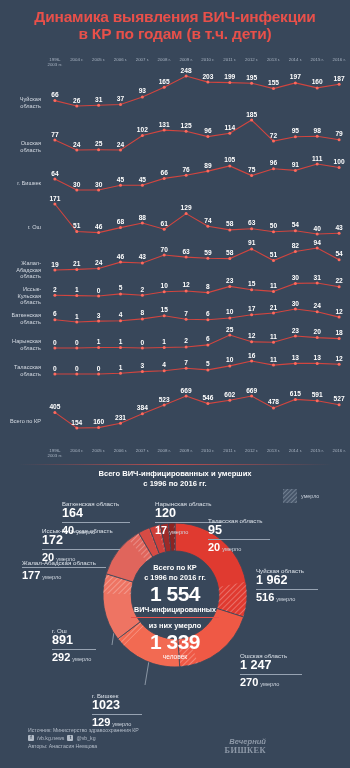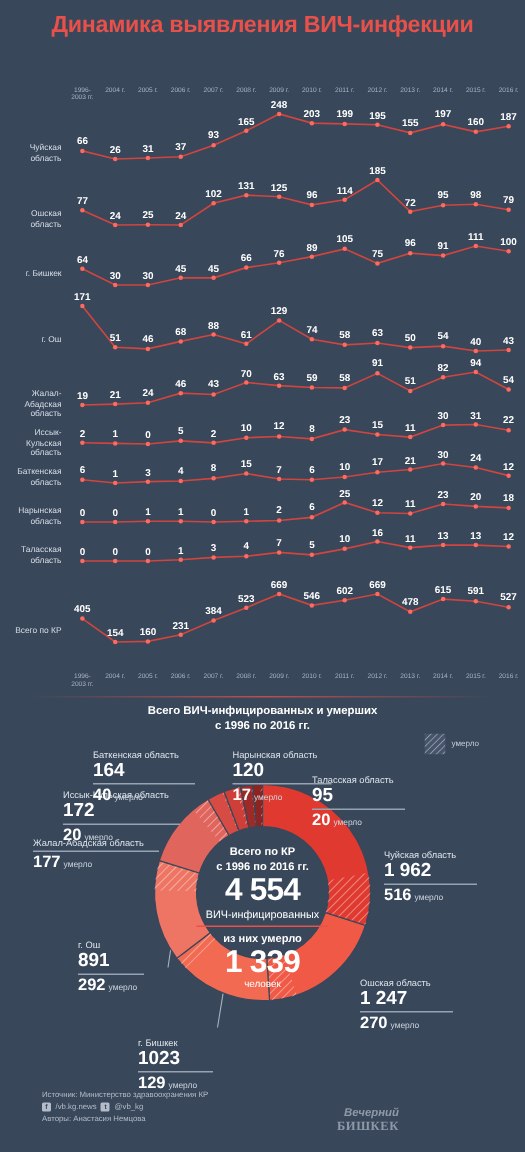--- a/index.html
+++ b/index.html
@@ -70,21 +70,21 @@
   .legend .lbl { font-size:5.4px; color:#c6ced9; }
 
   .donut-area { position:absolute; left:0; top:497px; width:350px; height:228px; }
   .donut-svg { position:absolute; left:95px; top:18px; }
 
   .center-text {
     position:absolute; left:121px; top:66px; width:108px; text-align:center;
   }
   .ct-l1 { font-size:7.4px; font-weight:bold; line-height:9.6px; }
   .ct-big { font-size:21px; font-weight:bold; line-height:23px; letter-spacing:-0.5px; }
-  .ct-sub { font-size:7.2px; font-weight:normal; line-height:9px; }
+  .ct-sub { font-size:7.2px; font-weight:bold; line-height:9px; }
   .ct-rule { width:88px; height:1.3px; background:#e8504a; margin:2.5px auto 3px; }
   .ct-l2 { font-size:7.4px; font-weight:bold; line-height:9.5px; }
   .ct-small { font-size:6.6px; line-height:8px; }
 
   
   .callout { position:absolute; }
   .callout .co-name { font-size:6.2px; color:#dde3ea; line-height:7.4px; white-space:nowrap; }
   .callout .co-num { font-size:12.6px; font-weight:bold; line-height:13.4px; color:#ffffff; white-space:nowrap; }
   .callout .co-rule { height:1px; background:#97a3b2; margin:1px 0 1px; }
   .callout .co-dead { font-size:11px; font-weight:bold; line-height:12px; white-space:nowrap; }
@@ -105,20 +105,21 @@
   .brand .b1 { font-size:7.6px; font-weight:bold; font-style:italic; color:#8e99a8; line-height:8px; }
   .brand .b2 { font-size:8.4px; font-weight:bold; color:#8e99a8; line-height:9px; letter-spacing:.4px;font-family:Liberation Serif, serif; }
 </style>
 </head>
 <body>
 
 <div id="root">
 
   <div class="title" id="title">
       <div>Динамика выявления ВИЧ-инфекции</div>
+      <div>в КР по годам (в т.ч. дети)</div>
     </div>
 
   <div class="years-row top" id="years-top">
       <div class="yr">1996-<br>2003 гг.</div>
       <div class="yr">2004 г.</div>
       <div class="yr">2005 г.</div>
       <div class="yr">2006 г.</div>
       <div class="yr">2007 г.</div>
       <div class="yr">2008 г.</div>
       <div class="yr">2009 г.</div>
@@ -556,21 +557,21 @@
         <path d="M62.57 10.14A72 72 0 0 1 65.26 9.52L70.99 36.93A44 44 0 0 0 69.35 37.31Z" fill="url(#hatchD)"></path>
         <path d="M65.26 9.52A72 72 0 0 1 73.45 8.30L76.00 36.18A44 44 0 0 0 70.99 36.93Z" fill="#9e2a28" stroke="#38475a" stroke-width="0.8"></path>
         <path d="M72.28 8.41A72 72 0 0 1 73.45 8.30L76.00 36.18A44 44 0 0 0 75.28 36.25Z" fill="url(#hatchD)"></path>
         <path d="M73.45 8.30A72 72 0 0 1 80.00 8.00L80.00 36.00A44 44 0 0 0 76.00 36.18Z" fill="#8c2422" stroke="#38475a" stroke-width="0.8"></path>
         <path d="M78.62 8.01A72 72 0 0 1 80.00 8.00L80.00 36.00A44 44 0 0 0 79.16 36.01Z" fill="url(#hatchD)"></path>
       </svg>
 
     <div class="center-text">
       <div class="ct-l1">Всего по КР</div>
       <div class="ct-l1">с 1996 по 2016 гг.</div>
-      <div class="ct-big">4 554</div>
+      <div class="ct-big">1 554</div>
       <div class="ct-sub">ВИЧ-инфицированных</div>
       <div class="ct-rule"></div>
       <div class="ct-l2">из них умерло</div>
       <div class="ct-big">1 339</div>
       <div class="ct-small">человек</div>
     </div>
 
     <div id="callouts">
         <div class="callout right" style="left: 256px; top: 70px; width: 62px;">
           <div class="co-name">Чуйская область</div>

